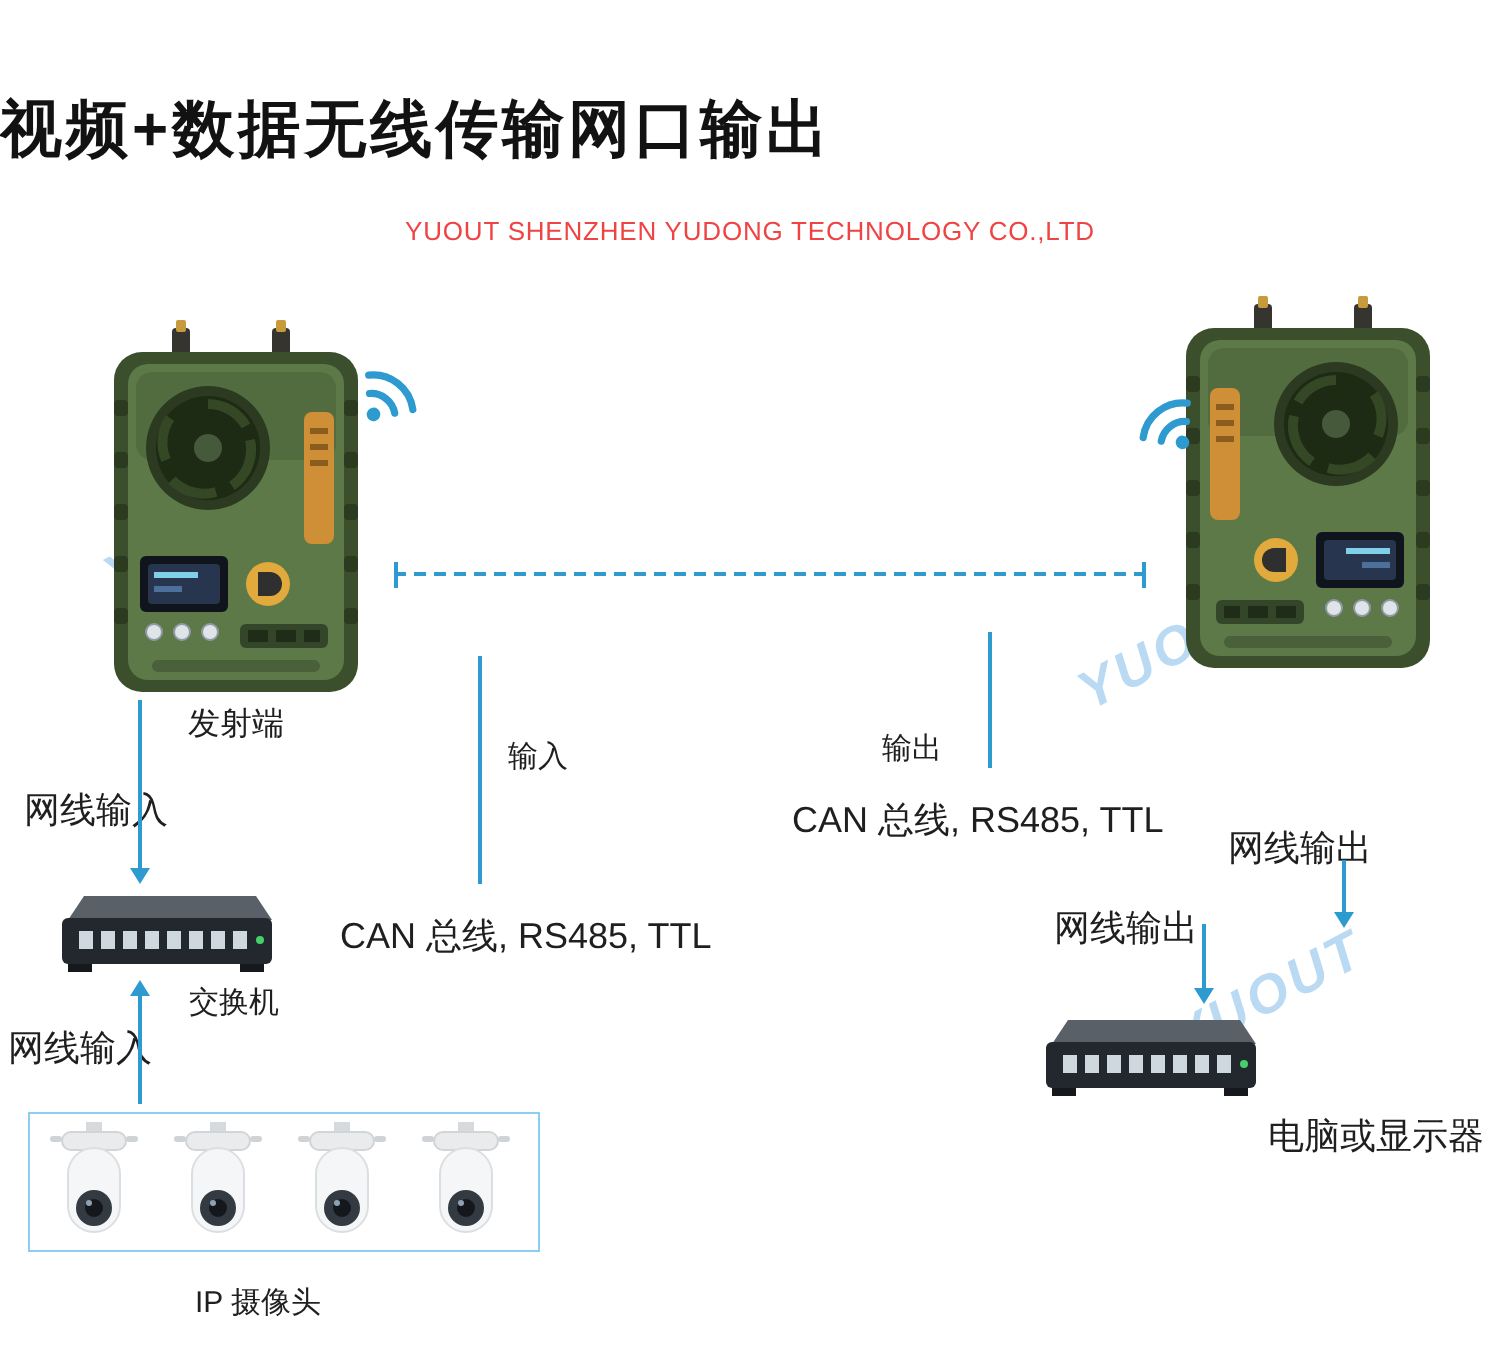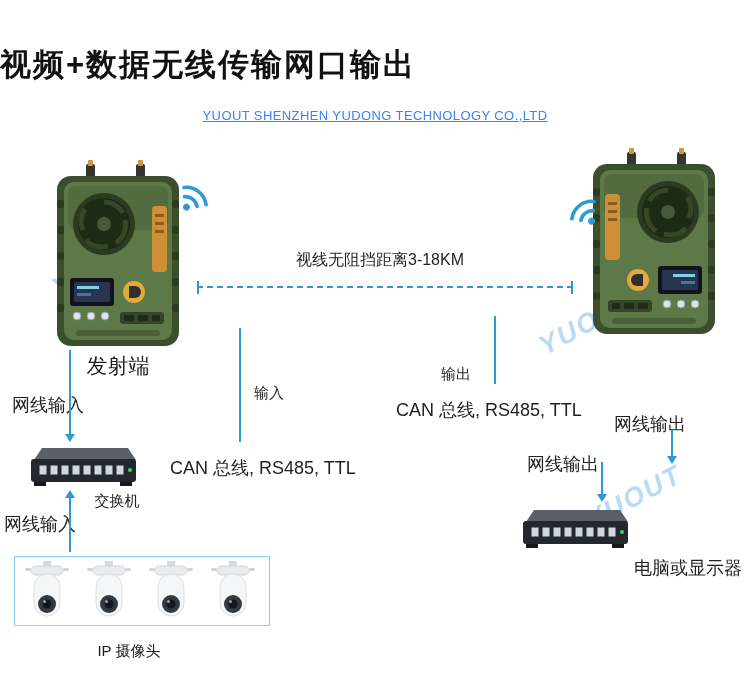--- a/index.html
+++ b/index.html
@@ -2,21 +2,21 @@
 <html style="--accent: #2d9ad0; --watermark: #8cc3eb;"><head>
 <meta charset="utf-8">
 <style>
   * { margin:0; padding:0; box-sizing:border-box; }
   html,body { background:#ffffff; }
   body { font-family:"Liberation Sans","DejaVu Sans",sans-serif; }
   .canvas { position:relative; width:750px; height:678px; background:#ffffff; overflow:hidden; margin:0 auto; }
   .abs { position:absolute; }
 
   .title { top:44px; left:0; width:750px; text-align:left; font-size:31px; font-weight:700; color:#121212; letter-spacing:2px; }
-  .subtitle { top:108px; left:0; width:750px; text-align:center; font-size:13px; color:#3b82f6; letter-spacing:0.4px;text-decoration:underline; }
+  .subtitle { top:108px; left:0; width:750px; text-align:center; font-size:13px; color:#ef4444; letter-spacing:0.4px; }
 
   .label { color:#1f1f1f; font-size:15px; white-space:nowrap; }
   .label.sm { font-size:18px; }
   .centered { text-align:center; }
 
   .vline { position:absolute; width:2px; background:var(--accent,#2d9ad0); }
   .vline.arrow-down::after { content:""; position:absolute; left:-4.5px; bottom:-8px;
     border:5.5px solid transparent; border-bottom:0; border-top:8px solid var(--accent,#2d9ad0); }
   .vline.arrow-up::before { content:""; position:absolute; left:-4.5px; top:-8px;
     border:5.5px solid transparent; border-top:0; border-bottom:8px solid var(--accent,#2d9ad0); }
@@ -184,27 +184,26 @@
   <div class="abs" style="left:564px; top:190px; transform:rotate(-38deg);">
     <svg width="44" height="44" viewBox="0 0 44 44">
       <g fill="none" stroke="#2d9ad0" stroke-width="3.6" stroke-linecap="round">
         <path d="M8 19 a20 20 0 0 1 28 0"></path>
         <path d="M14 26 a12 12 0 0 1 16 0"></path>
       </g>
       <circle cx="22" cy="33" r="3.4" fill="#2d9ad0"></circle>
     </svg>
   </div>
 
-  <div class="abs label centered" style="left:245px; top:250px; width:270px; font-size:16px;">视线无阻挡距离3-18KM</div>
   <div class="dash-line" style="left:197px; top:286px; width:376px;">
     <span class="cap left"></span>
     <span class="cap right"></span>
   </div>
 
-  <div class="abs label centered" style="left:56px; top:352px; width:124px; font-size:21px;">发射端</div>
+  <div class="abs label centered" style="left:56px; top:352px; width:124px; font-size:16px;">发射端</div>
 
   <div class="abs label sm" style="left:12px; top:393px;">网线输入</div>
   <div class="vline arrow-down" style="left:69px; top:350px; height:84px;"></div>
 
   <div class="abs" style="left:26px; top:440px;">
     <svg width="112" height="50" viewBox="0 0 112 50">
       <polygon points="16,8 102,8 110,20 8,20" fill="#596068"></polygon>
       <rect x="5" y="19" width="105" height="23" rx="3" fill="#23282e"></rect>
       <g fill="#cfd8df" stroke="#202830" stroke-width="1">
         <rect x="13" y="25" width="8" height="10"></rect>
@@ -272,21 +271,21 @@
         <rect x="13" y="13" width="26" height="42" rx="13" fill="#f5f6f7" stroke="#dcdfe2"></rect>
         <circle cx="26" cy="43" r="9" fill="#343a41"></circle>
         <circle cx="26" cy="43" r="4.5" fill="#14181d"></circle>
         <circle cx="23.5" cy="40.5" r="1.5" fill="#8fa2b3"></circle>
       </svg>
     </div>
   </div>
   <div class="abs label centered" style="left:14px; top:642px; width:230px;">IP 摄像头</div>
 
   <div class="vline" style="left:239px; top:328px; height:114px;"></div>
-  <div class="abs label" style="left:254px; top:384px; font-size:15px;">输入</div>
+  <div class="abs label" style="left:254px; top:369px; font-size:15px;">输入</div>
   <div class="abs label sm" style="left:170px; top:456px;">CAN 总线, RS485, TTL</div>
 
   <div class="vline" style="left:494px; top:316px; height:68px;"></div>
   <div class="abs label" style="left:441px; top:337px; font-size:15px;margin-top:28px;">输出</div>
   <div class="abs label sm" style="left:396px; top:398px;">CAN 总线, RS485, TTL</div>
 
   <div class="abs label sm" style="left:614px; top:412px;">网线输出</div>
   <div class="vline arrow-down" style="left:671px; top:430px; height:26px;"></div>
 
   <div class="abs label sm" style="left:527px; top:452px;">网线输出</div>

